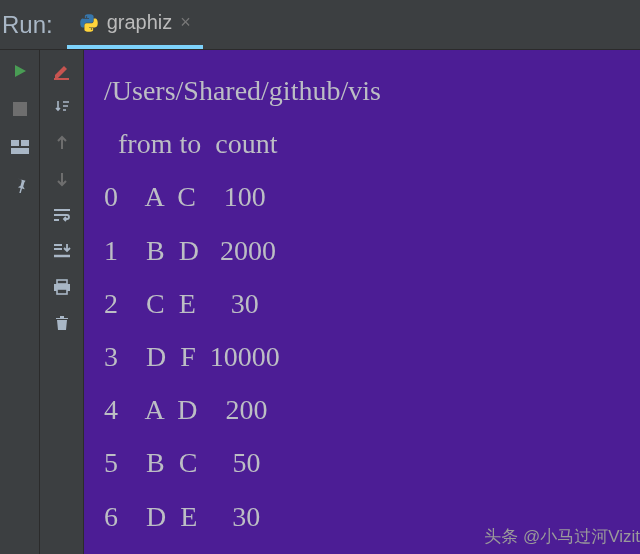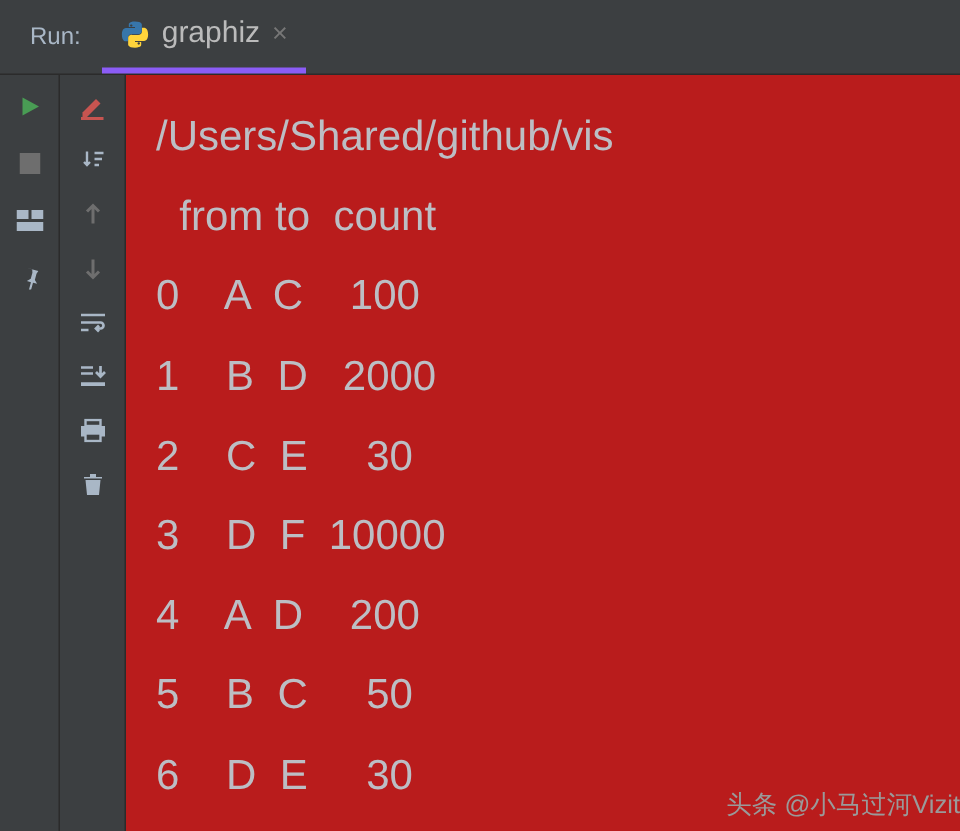--- a/index.html
+++ b/index.html
@@ -13,30 +13,30 @@
     }
     .top-bar {
       height: 50px;
       background: #3c3f41;
       border-bottom: 1px solid #2b2b2b;
       display: flex;
       align-items: center;
     }
     .run-label {
       color: #a9b7c6;
-      font-size: 16px;
-      padding-left: 20px;
+      font-size: 24px;
+      padding-left: 2px;
       padding-right: 14px;
     }
     .tab {
       display: flex;
       align-items: center;
       height: 48px;
       padding: 0 12px;
-      border-bottom: 4px solid #8b5cf6;
+      border-bottom: 4px solid #7dd3fc;
       gap: 8px;
     }
     .tab-label {
       color: #bbbbbb;
       font-size: 20px;
     }
     .tab-close {
       color: #777;
       font-size: 18px;
       cursor: pointer;
@@ -68,23 +68,23 @@
     .ico {
       width: 22px;
       height: 22px;
       display: flex;
       align-items: center;
       justify-content: center;
       cursor: pointer;
     }
     .console {
       flex: 1;
-      background: #b91c1c;
+      background: #4c1d95;
       padding: 14px 0 0 20px;
-      font-family: Liberation Sans, sans-serif;
+      font-family: Liberation Serif, serif;
       font-size: 28px;
       color: #bcbec4;
       line-height: 1.9;
       white-space: pre;
       overflow: hidden;
     }
     .watermark {
       position: absolute;
       bottom: 6px;
       right: 0;

